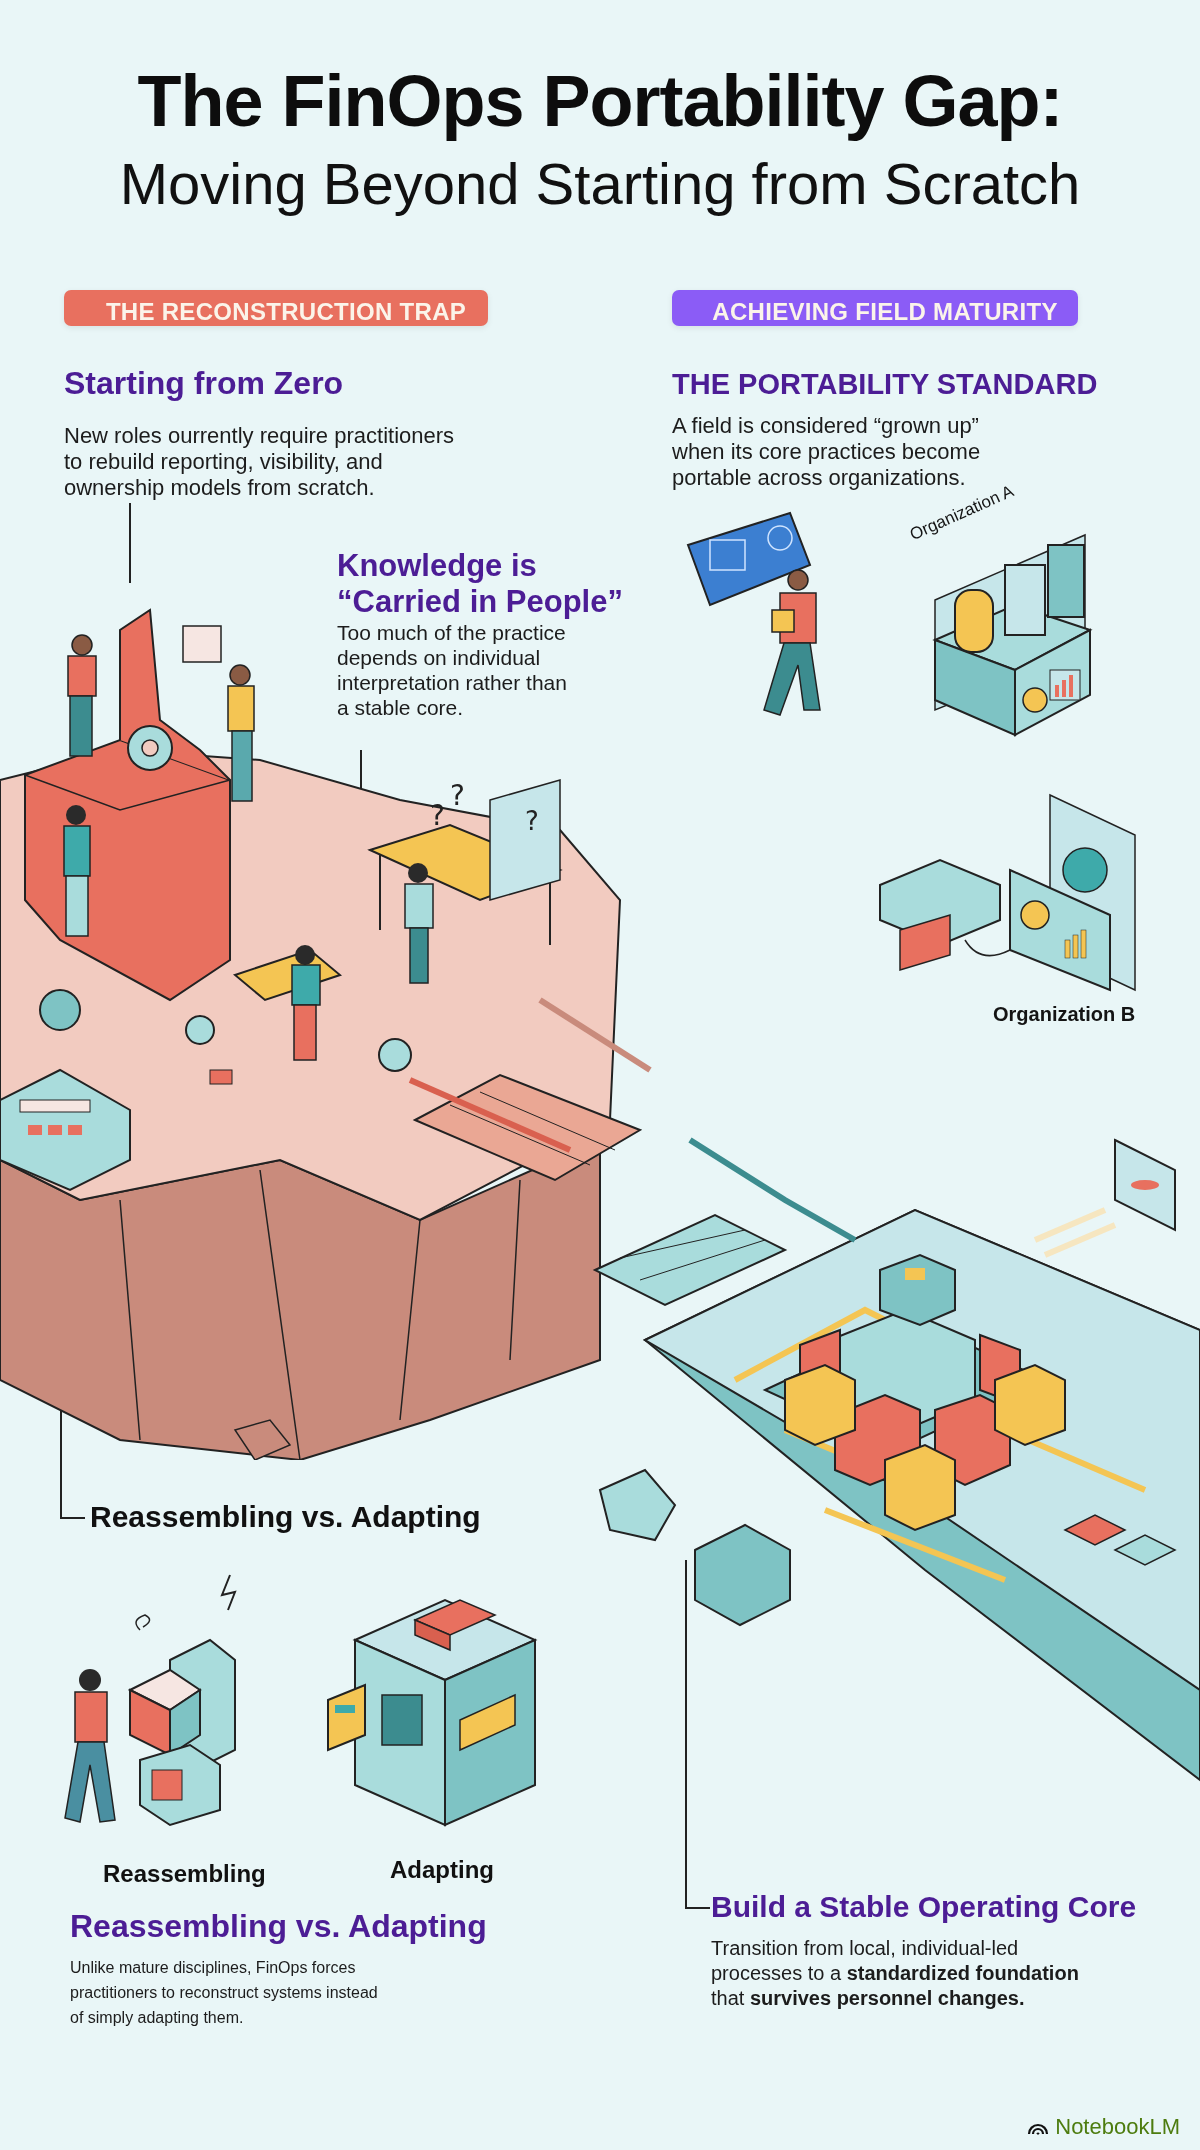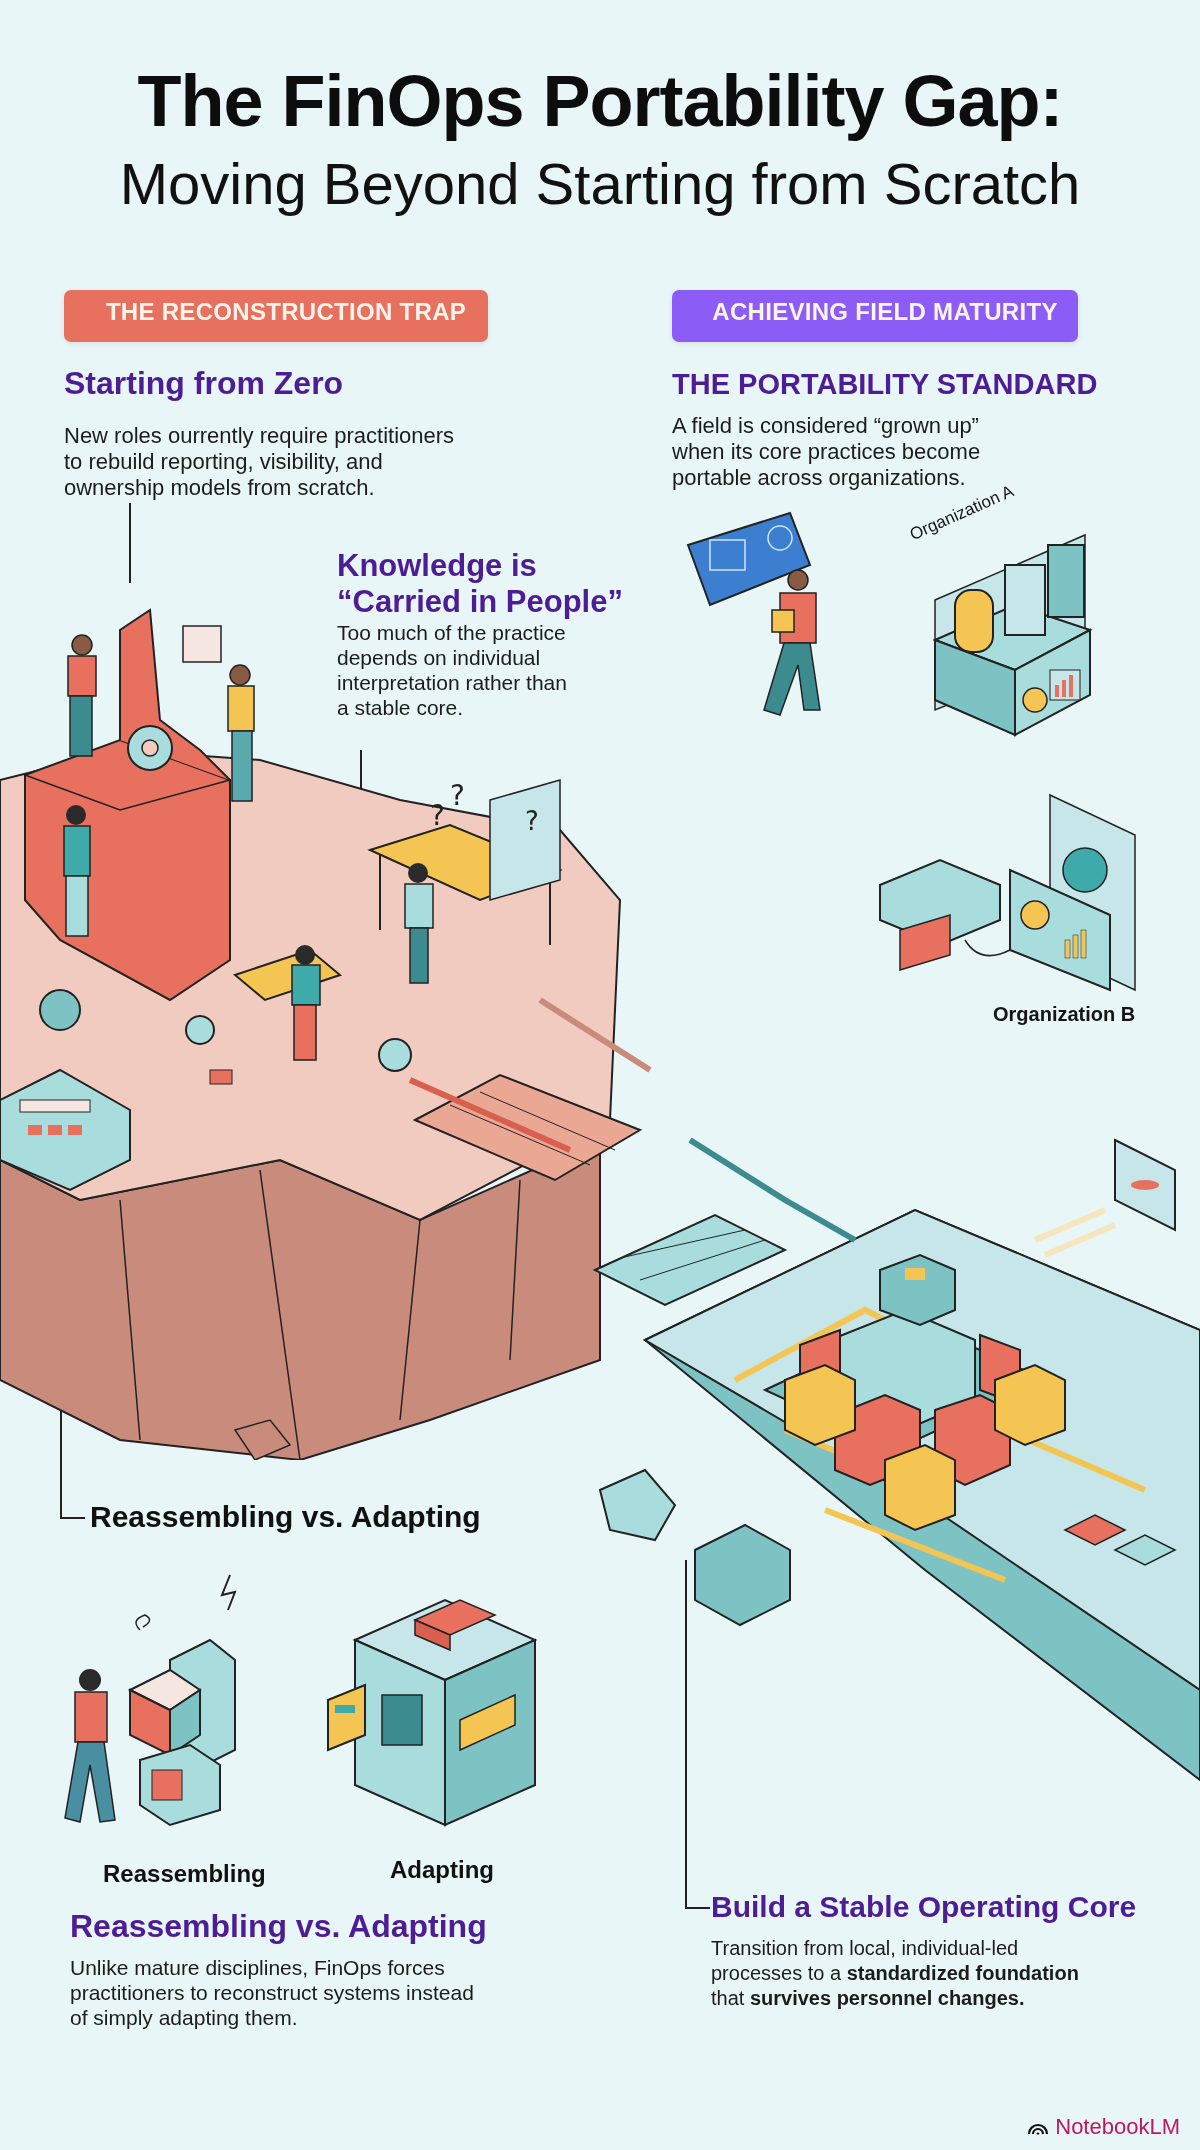--- a/index.html
+++ b/index.html
@@ -13,37 +13,37 @@
     .abs { position: absolute; }
     .title {
       left: 0; width: 1200px; top: 60px; text-align: center;
       font-weight: 700; font-size: 72px; letter-spacing: -1px; color: #0d0d0d;
     }
     .subtitle {
       left: 0; width: 1200px; top: 150px; text-align: center;
       font-weight: 400; font-size: 58px; color: #111;
     }
     .pill {
-      height: 52px; line-height: 44px; border-radius: 7px;
+      height: 36px; line-height: 44px; border-radius: 7px;
       color: #fbf4ea; font-weight: 700; font-size: 24px;
       text-align: center; letter-spacing: 0.3px;
       box-shadow: 0 2px 6px rgba(0,0,0,0.08);
       padding-left: 20px;
     }
     .pill.red { background: #e8705f; left: 64px; top: 290px; width: 424px; }
     .pill.teal { background: #8b5cf6; left: 672px; top: 290px; width: 406px; }
     .h2 { font-weight: 700; font-size: 32px; color: #4c1d95; }
     .body { font-size: 22px; line-height: 26px; color: #1c1c1c; }
     .label { font-weight: 700; font-size: 24px; color: #111; }
     .line { background: #222; }
     .b { font-weight: 700; }
     svg { position: absolute; }
     .logo {
       right: 20px; bottom: 10px; font-size: 22px; font-weight: 400;
-      display: flex; align-items: center; gap: 6px; color: #be185d;
+      display: flex; align-items: center; gap: 6px; color: #4d7c0f;
     }
   </style>
 </head>
 <body>
 
 <div class="abs title">The FinOps Portability Gap:</div>
 <div class="abs subtitle">Moving Beyond Starting from Scratch</div>
 
 <div class="abs pill red">THE RECONSTRUCTION TRAP</div>
 <div class="abs pill teal">ACHIEVING FIELD MATURITY</div>
@@ -258,21 +258,21 @@
   <rect x="15" y="130" width="20" height="8" fill="#3eaaaa"></rect>
   <polygon points="140,145 195,120 195,150 140,175" fill="#f4c553" stroke="#222" stroke-width="1.5"></polygon>
 </svg>
 
 <div class="abs label" style="left:103px; top:1860px;">Reassembling</div>
 <div class="abs label" style="left:390px; top:1860px;"></div>
 <div class="abs label" style="left:390px; top:1856px;">Adapting</div>
 
 <div class="abs" style="left:70px; top:1908px; width:520px;">
   <div class="h2" style="font-size:32px;">Reassembling vs. Adapting</div>
-  <div class="body" style="margin-top:10px; font-size:21px; line-height:25px;">
+  <div class="body" style="margin-top:10px; font-size:16px; line-height:25px;">
     <div>Unlike mature disciplines, FinOps forces</div>
     <div>practitioners to reconstruct systems instead</div>
     <div>of simply adapting them.</div>
   </div>
 </div>
 
 <div class="abs" style="left:711px; top:1890px; width:480px;">
   <div class="h2" style="font-size:30px;">Build a Stable Operating Core</div>
   <div class="body" style="margin-top:12px; font-size:20px; line-height:25px;">
     <div>Transition from local, individual-led</div>

